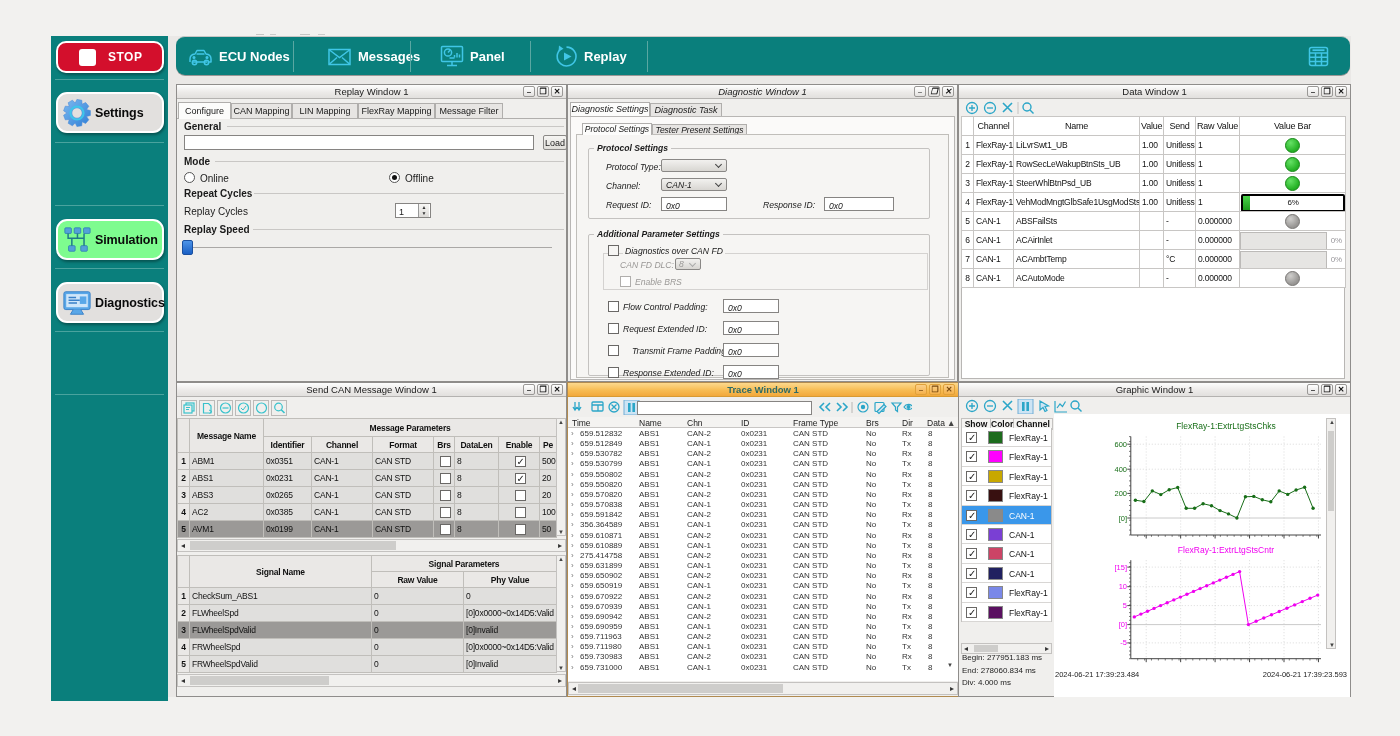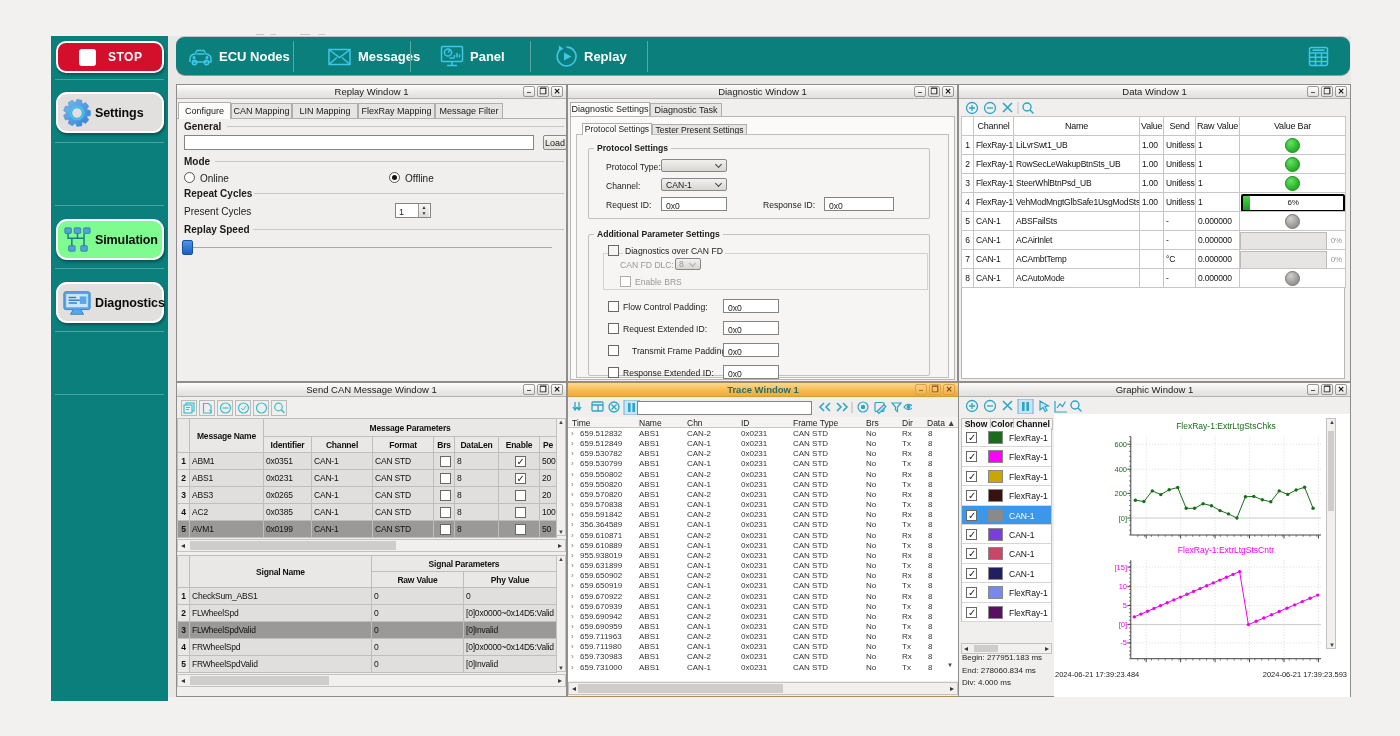--- a/index.html
+++ b/index.html
@@ -247,21 +247,21 @@
     <div class="inp" style="left:7px; top:36px; width:350px; height:15px;"></div>
     <div class="btn3d t9" style="left:366px; top:36px; width:24px; height:15px; line-height:14px;">Load</div>
     <div class="t10 bold abs" style="left:7px; top:57px;">Mode</div>
     <div class="gline" style="left:38px; right:2px; top:62px;"></div>
     <div class="radio" style="left:7px; top:73px;"></div>
     <div class="t10 abs" style="left:23px; top:74px;">Online</div>
     <div class="radio on" style="left:212px; top:73px;"></div>
     <div class="t10 abs" style="left:228px; top:74px;">Offline</div>
     <div class="t10 bold abs" style="left:7px; top:89px;">Repeat Cycles</div>
     <div class="gline" style="left:77px; right:2px; top:94px;"></div>
-    <div class="t10 abs" style="left:7px; top:107px;">Present Cycles</div>
+    <div class="t10 abs" style="left:7px; top:107px;">Replay Cycles</div>
     <div class="inp" style="left:218px; top:104px; width:36px; height:15px;"><span class="t9" style="margin-left:3px;">1</span>
       <div class="abs" style="right:1px; top:0px; width:11px; height:13px; background:linear-gradient(#f8f7f5,#dddbd8); border-left:1px solid #999; font-size:5px; line-height:6px; text-align:center; color:#333;">▲<br>▼</div>
     </div>
     <div class="t10 bold abs" style="left:7px; top:125px;">Replay Speed</div>
     <div class="gline" style="left:76px; right:2px; top:130px;"></div>
     <div class="abs" style="left:7px; top:148px; width:368px; height:1px; background:#aaa8a6;"></div>
     <div class="abs" style="left:5px; top:141px; width:11px; height:15px; background:linear-gradient(#4d94e8,#1a5fc4); border:1px solid #1a50a0; border-radius:2px;"></div>
   </div>
 </div>
 
@@ -463,21 +463,21 @@
         <span class="var" style="bottom:0;">▼</span>
       </div>
     <div class="hsb" style="left:0px; top:277px; width:389px; height:13px;">
       <span class="ar" style="left:3px;">◂</span>
         <span class="ar" style="right:3px;">▸</span>
       <div class="thumb" style="left:12px; width:139px;"></div>
     </div>
   </div>
 </div>
 
-<div class="win" id="w-diag" style="left:567px; top:84px; width:391px; height:298px;">
+<div class="win" id="w-diag" style="left:567px; top:84px; width:391px; height:298px;font-style:italic;">
   <div class="tbar">Diagnostic Window 1<div class="wbtns">
         <div class="wbtn">–</div>
         <div class="wbtn">❒</div>
         <div class="wbtn">✕</div>
       </div></div>
   <div class="wcont" id="diag-c">
     <div class="tabrow" style="left:2px; top:3px; height:14px;">
       <div class="tab act" style="width:80px; line-height:13px; height:14px;">Diagnostic Settings</div>
       <div class="tab" style="width:72px; line-height:12px; height:13px;">Diagnostic Task</div>
     </div>
@@ -703,21 +703,21 @@
           <span style="left:71px;">ABS1</span>
           <span style="left:119px;">CAN-1</span>
           <span style="left:173px;">0x0231</span>
           <span style="left:225px;">CAN STD</span>
           <span style="left:298px;">No</span>
           <span style="left:334px;">Tx</span>
           <span style="left:360px;">8</span>
         </div>
         <div class="trr">
           <span style="left:3px;color:#777;">›</span>
-          <span style="left:12px;">955.938019</span>
+          <span style="left:12px;">275.414758</span>
           <span style="left:71px;">ABS1</span>
           <span style="left:119px;">CAN-2</span>
           <span style="left:173px;">0x0231</span>
           <span style="left:225px;">CAN STD</span>
           <span style="left:298px;">No</span>
           <span style="left:334px;">Rx</span>
           <span style="left:360px;">8</span>
         </div>
         <div class="trr">
           <span style="left:3px;color:#777;">›</span>

